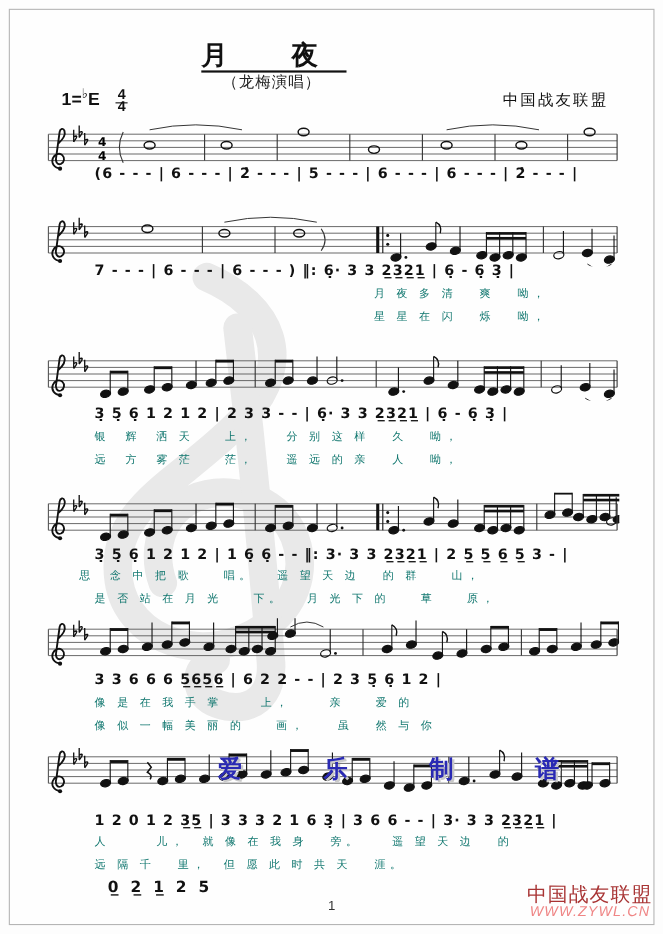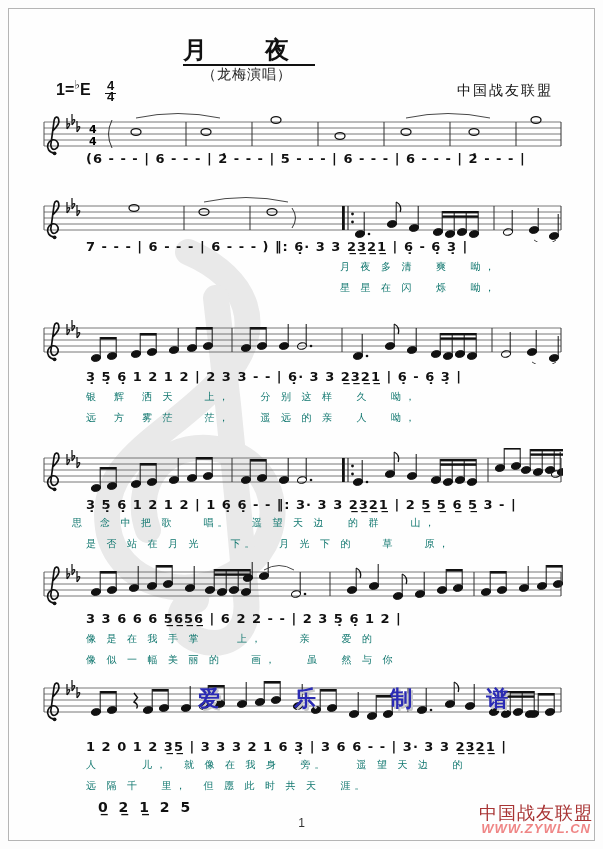--- a/index.html
+++ b/index.html
@@ -45,21 +45,21 @@
     font-family:"Liberation Serif","DejaVu Serif",serif;
   }
   .maker-mark{
     left:150px;top:684px;font-size:22px;font-weight:bold;
     letter-spacing:34px;white-space:nowrap;
     text-shadow:2px 2px 0 #c9c9c9;
     margin-left:48px;
   }
   .page-num{left:0;top:816px;width:603px;text-align:center;font-size:12px;color:#333;}
   .site-name{right:10px;top:801px;font-size:18px;font-weight:normal;letter-spacing:1px;}
-  .site-url{right:12px;top:821px;font-size:13px;font-weight:bold;font-style:italic;letter-spacing:1px;}
+  .site-url{right:12px;top:821px;font-size:13px;font-weight:normal;font-style:italic;letter-spacing:1px;}
   .bg-clef{left:38px;top:238px;pointer-events:none;}
 </style>
 </head>
 <body>
 
 <div class="page-frame"></div>
 
 <svg class="abs bg-clef" width="310" height="420" viewBox="0 0 310 420">
   <g fill="none" stroke="#e9e9e9" stroke-width="26" stroke-linecap="round">
     <path d="M150 14 C210 40 230 90 185 140 C130 200 60 220 70 290 C78 345 150 370 205 330 C255 295 240 215 170 210 C120 207 95 250 110 292" stroke="#e9e9e9"></path>

